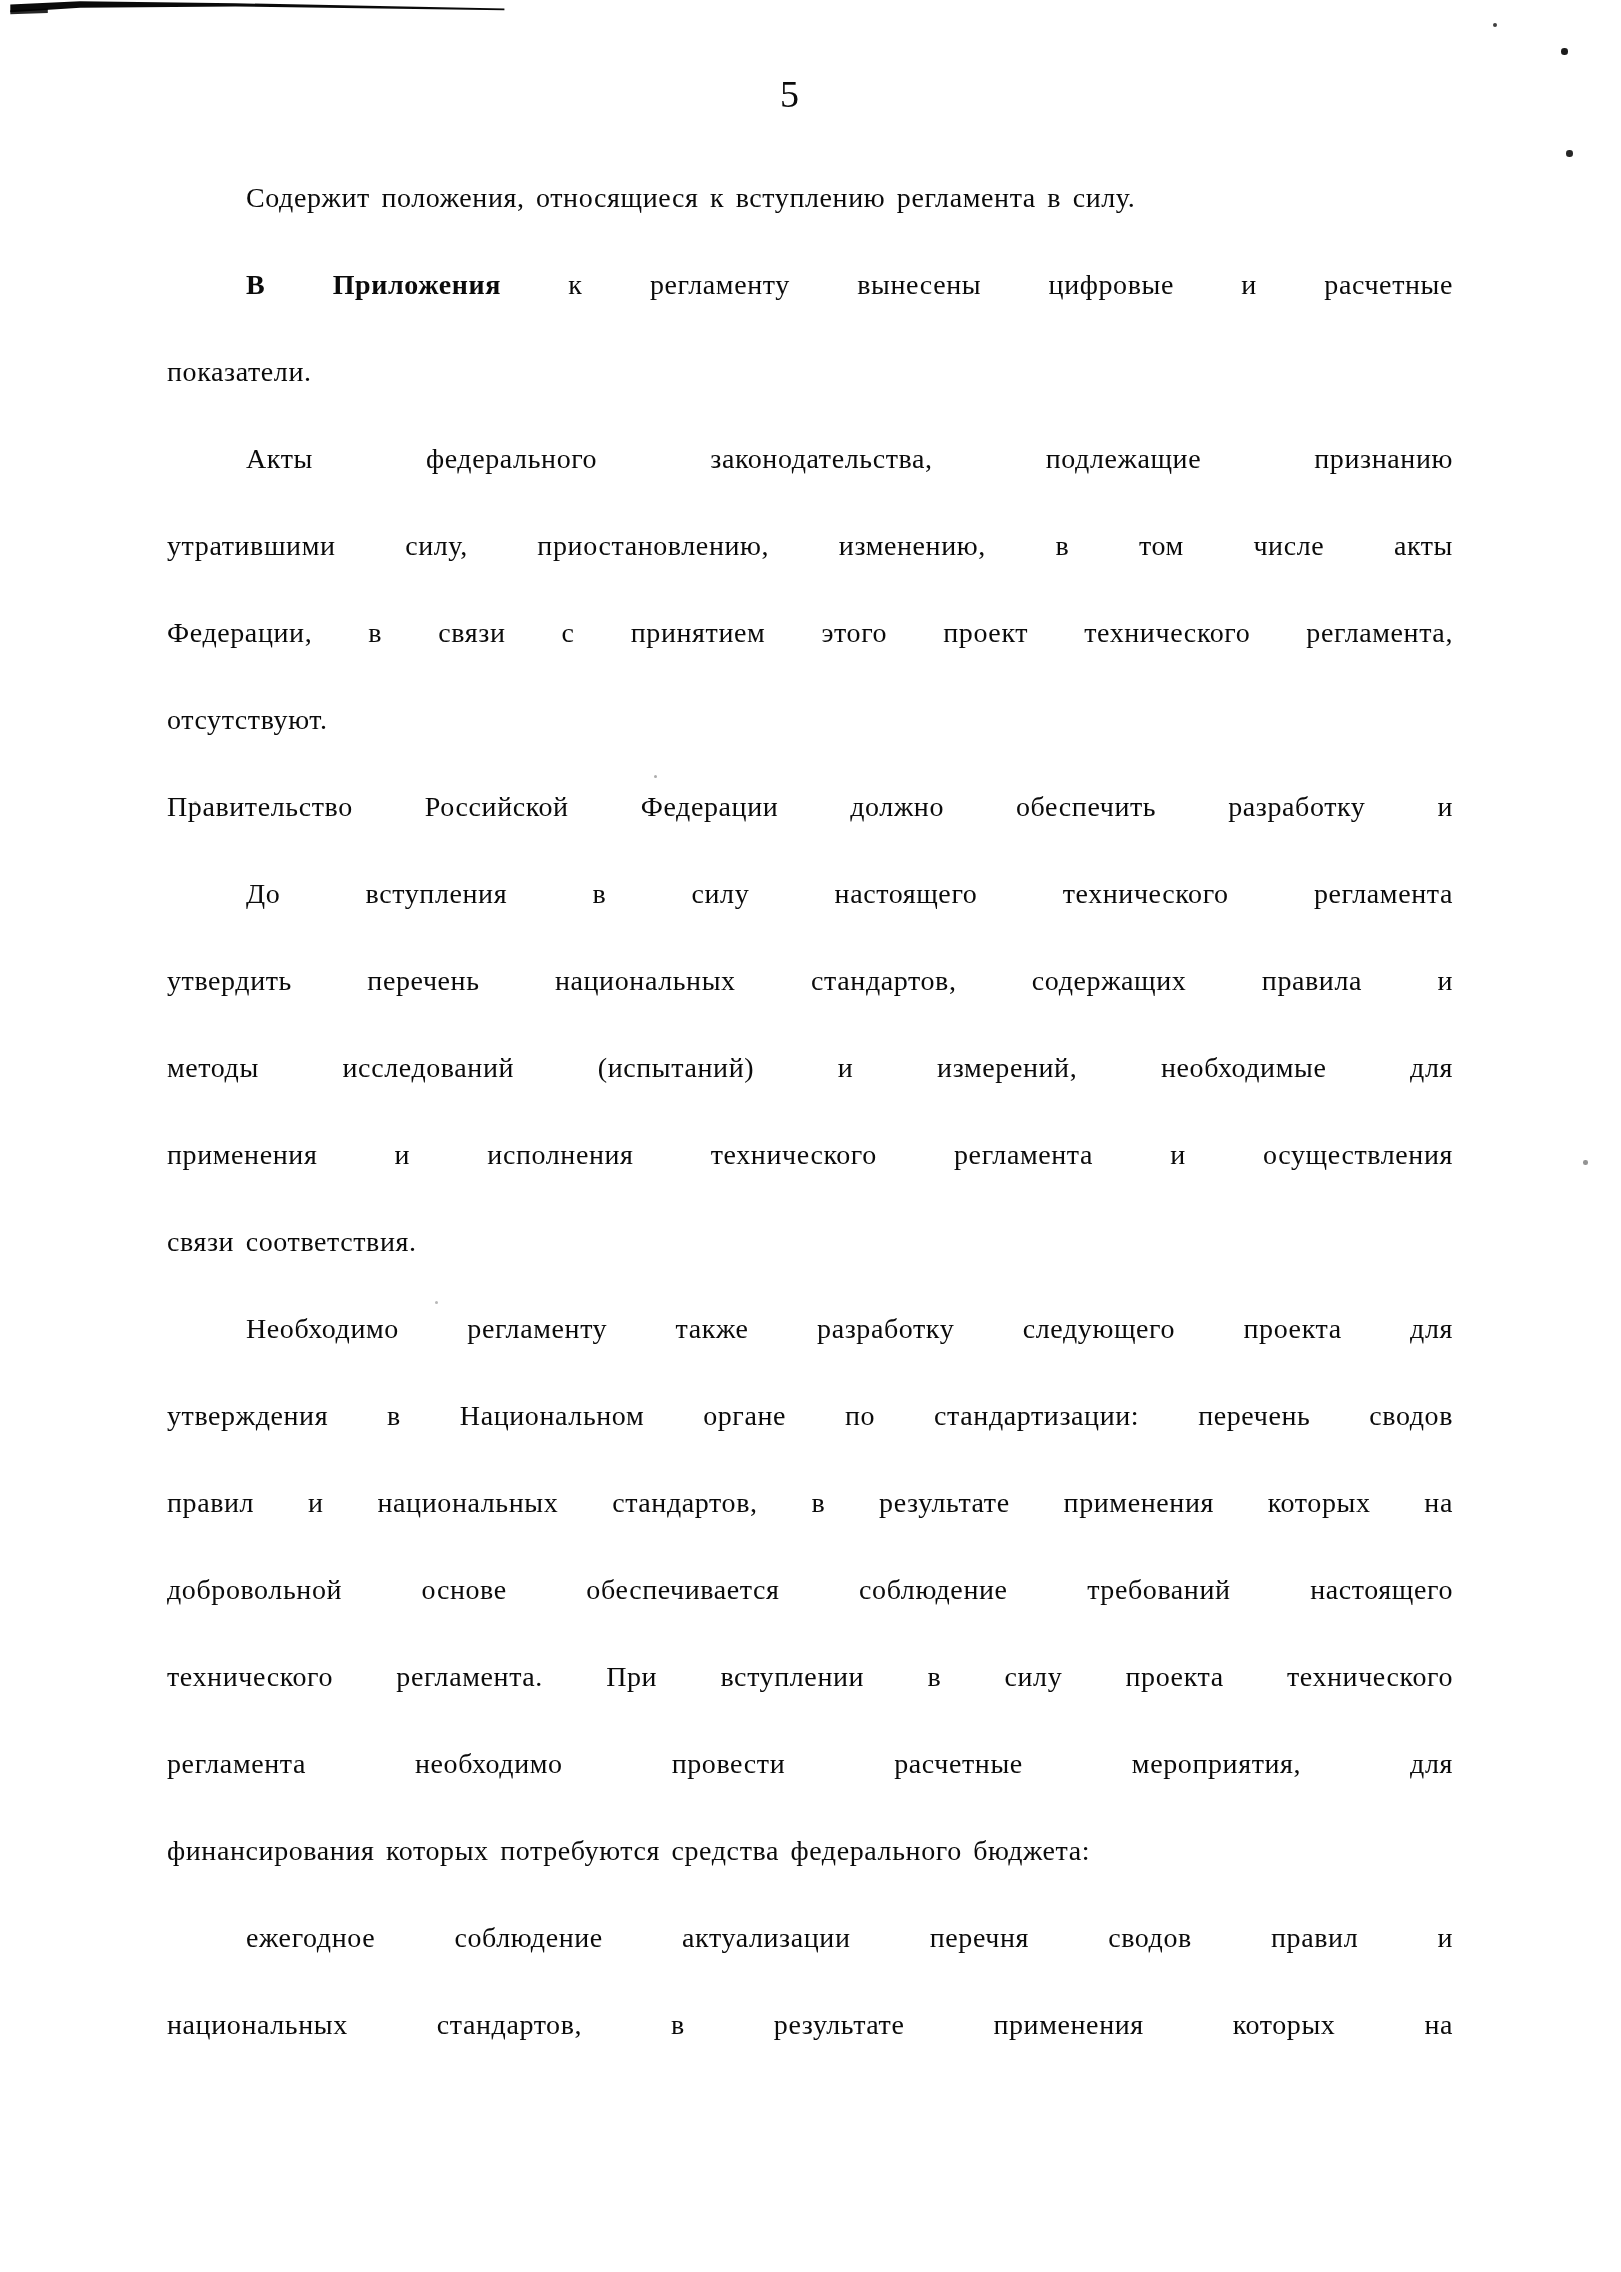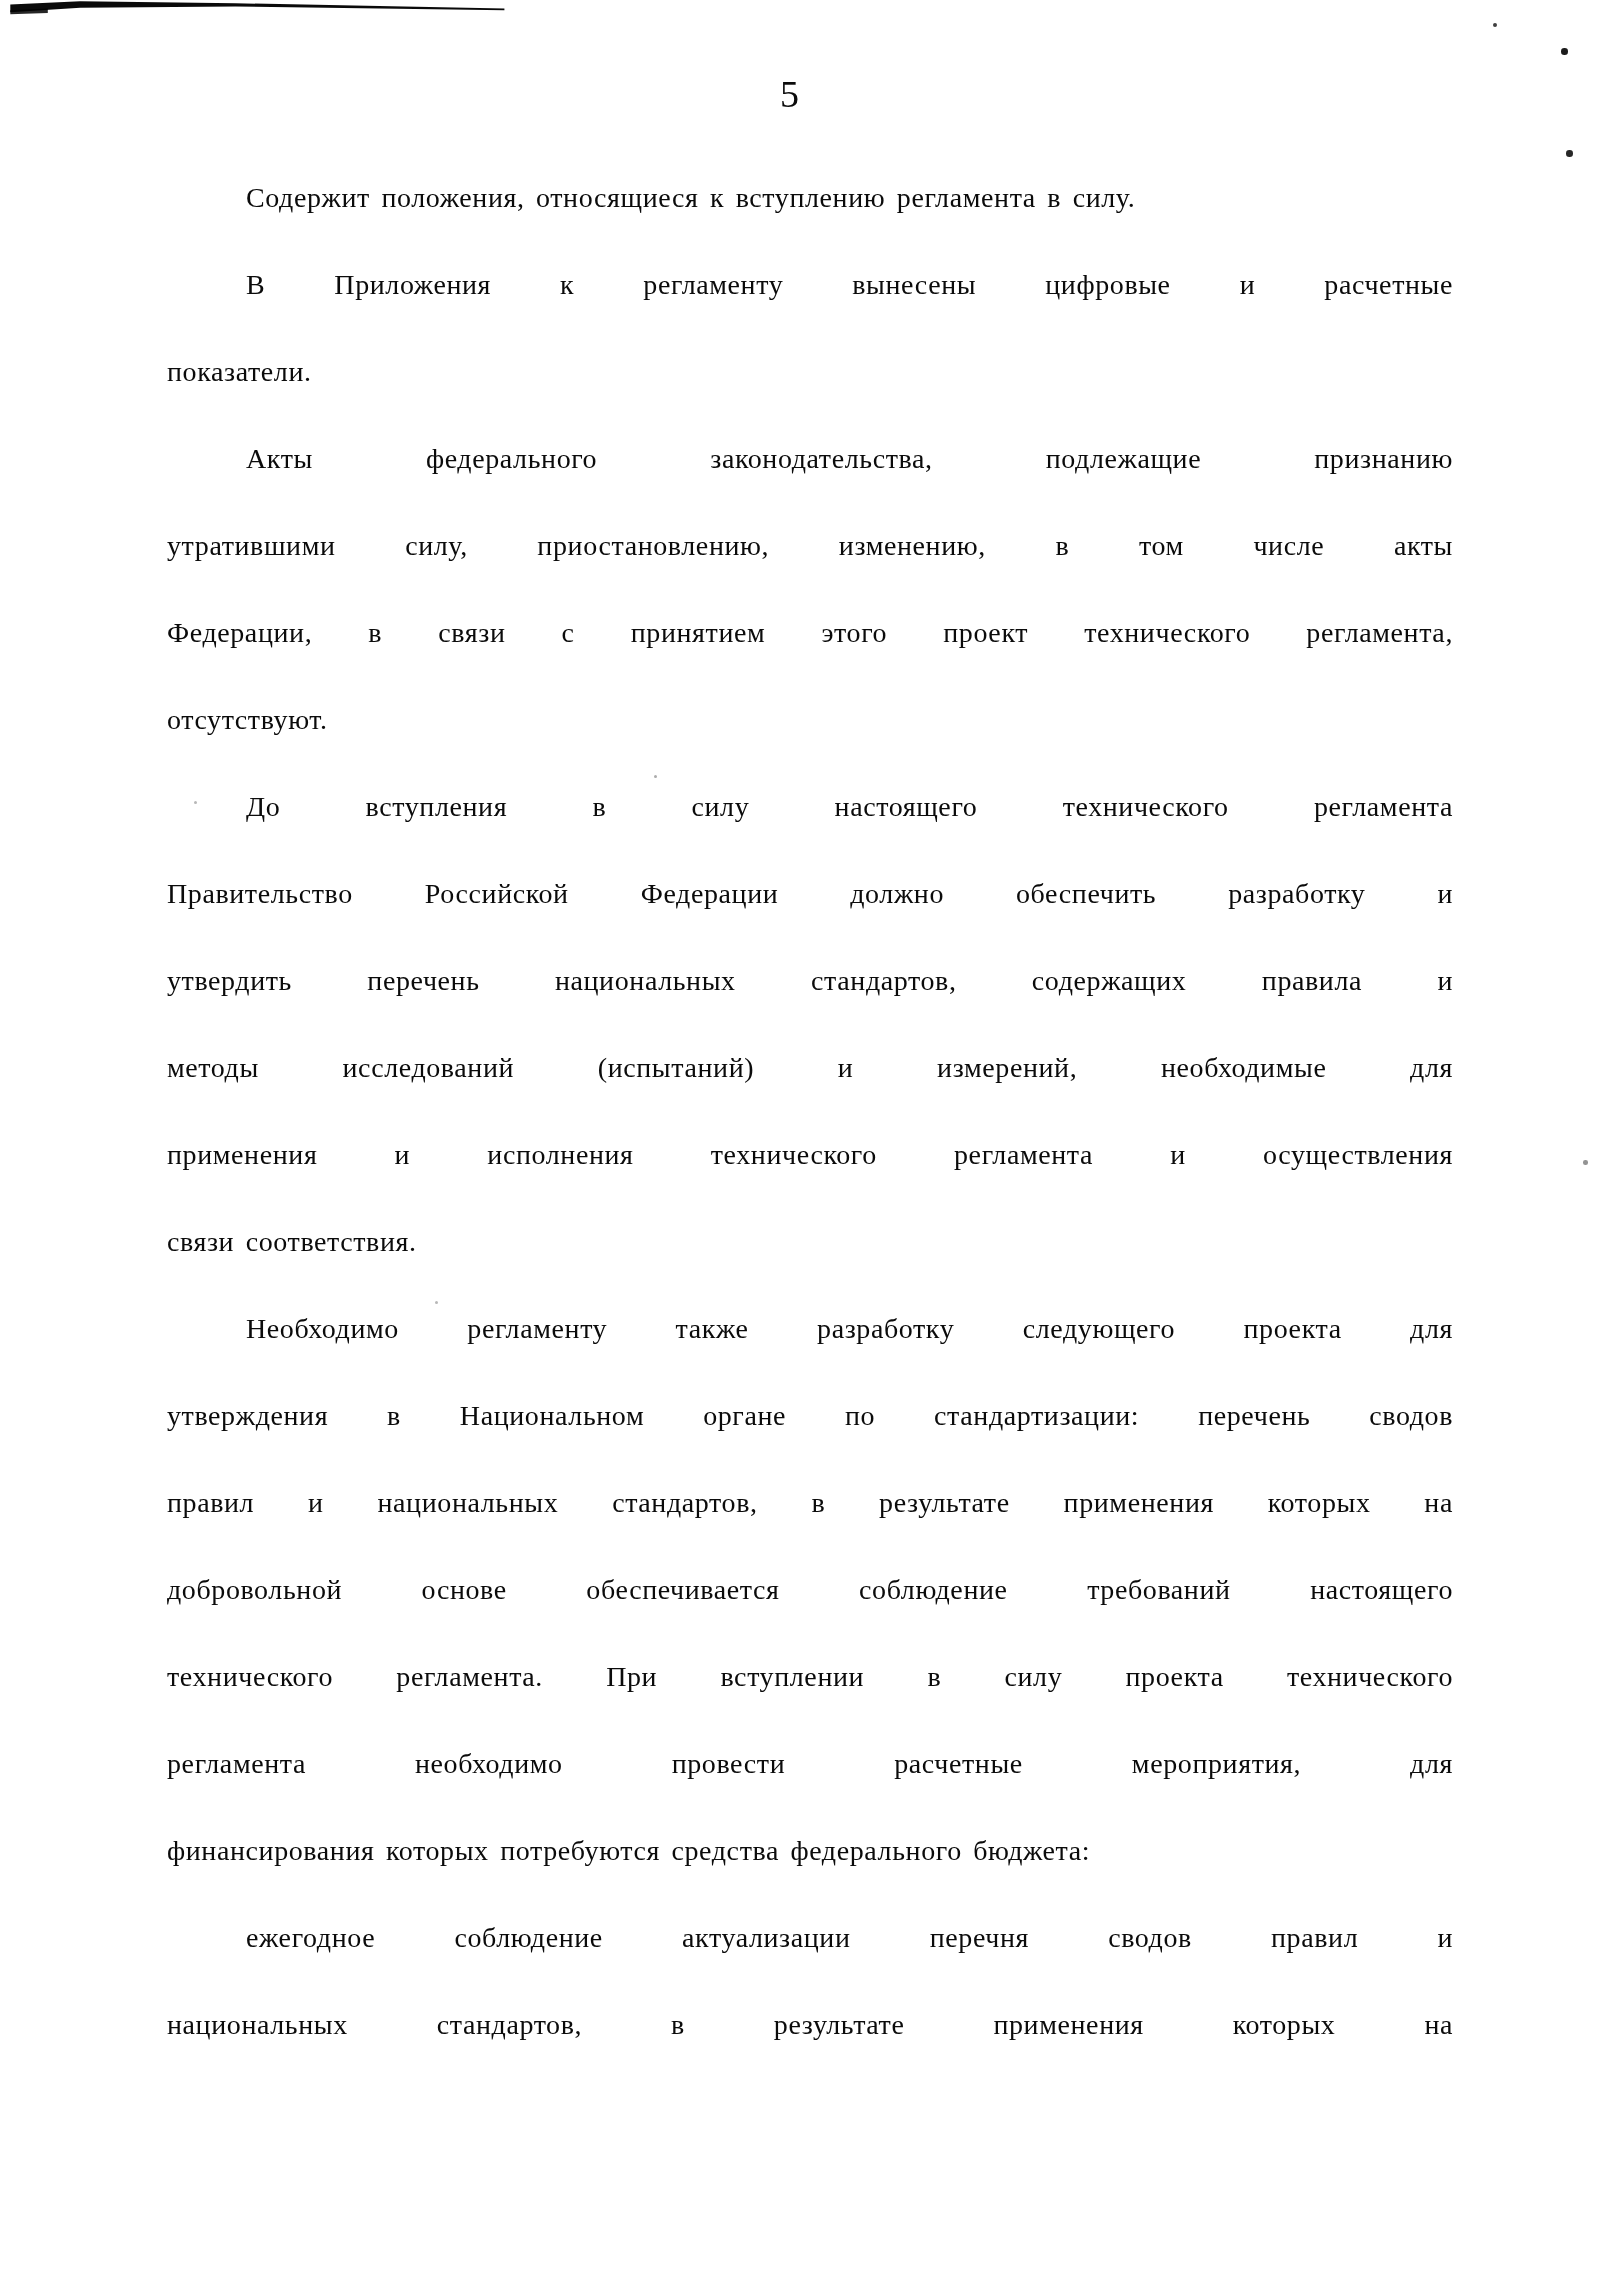--- a/index.html
+++ b/index.html
@@ -41,21 +41,21 @@
   }
   .line.justify {
     text-align: justify;
     text-align-last: justify;
     text-justify: inter-word;
   }
   .line.indent {
     text-indent: 79px;
   }
   .seg-bold {
-    font-weight: normal;
+    font-weight: bold;
   }
   .streak {
     position: absolute;
     left: 9px;
     top: 0px;
     width: 498px;
     height: 19.4px;
   }
   .speck {
     position: absolute;
@@ -76,22 +76,22 @@
   <div class="page-number">5</div>
 
   <div class="doc">
       <div class="line indent"><span>Содержит положения, относящиеся к вступлению регламента в силу.</span></div>
       <div class="line justify indent"><span class="seg-bold">В Приложения</span><span> к регламенту вынесены цифровые и расчетные</span></div>
       <div class="line"><span>показатели.</span></div>
       <div class="line justify indent"><span>Акты федерального законодательства, подлежащие признанию</span></div>
       <div class="line justify"><span>утратившими силу, приостановлению, изменению, в том числе акты</span></div>
       <div class="line justify"><span>Федерации, в связи с принятием этого проект технического регламента,</span></div>
       <div class="line"><span>отсутствуют.</span></div>
+      <div class="line justify"><span>Правительство Российской Федерации должно обеспечить разработку и</span></div>
       <div class="line justify indent"><span>До вступления в силу настоящего технического регламента</span></div>
-      <div class="line justify"><span>Правительство Российской Федерации должно обеспечить разработку и</span></div>
       <div class="line justify"><span>утвердить перечень национальных стандартов, содержащих правила и</span></div>
       <div class="line justify"><span>методы исследований (испытаний) и измерений, необходимые для</span></div>
       <div class="line justify"><span>применения и исполнения технического регламента и осуществления</span></div>
       <div class="line"><span>связи соответствия.</span></div>
       <div class="line justify indent"><span>Необходимо регламенту также разработку следующего проекта для</span></div>
       <div class="line justify"><span>утверждения в Национальном органе по стандартизации: перечень сводов</span></div>
       <div class="line justify"><span>правил и национальных стандартов, в результате применения которых на</span></div>
       <div class="line justify"><span>добровольной основе обеспечивается соблюдение требований настоящего</span></div>
       <div class="line justify"><span>технического регламента. При вступлении в силу проекта технического</span></div>
       <div class="line justify"><span>регламента необходимо провести расчетные мероприятия, для</span></div>

